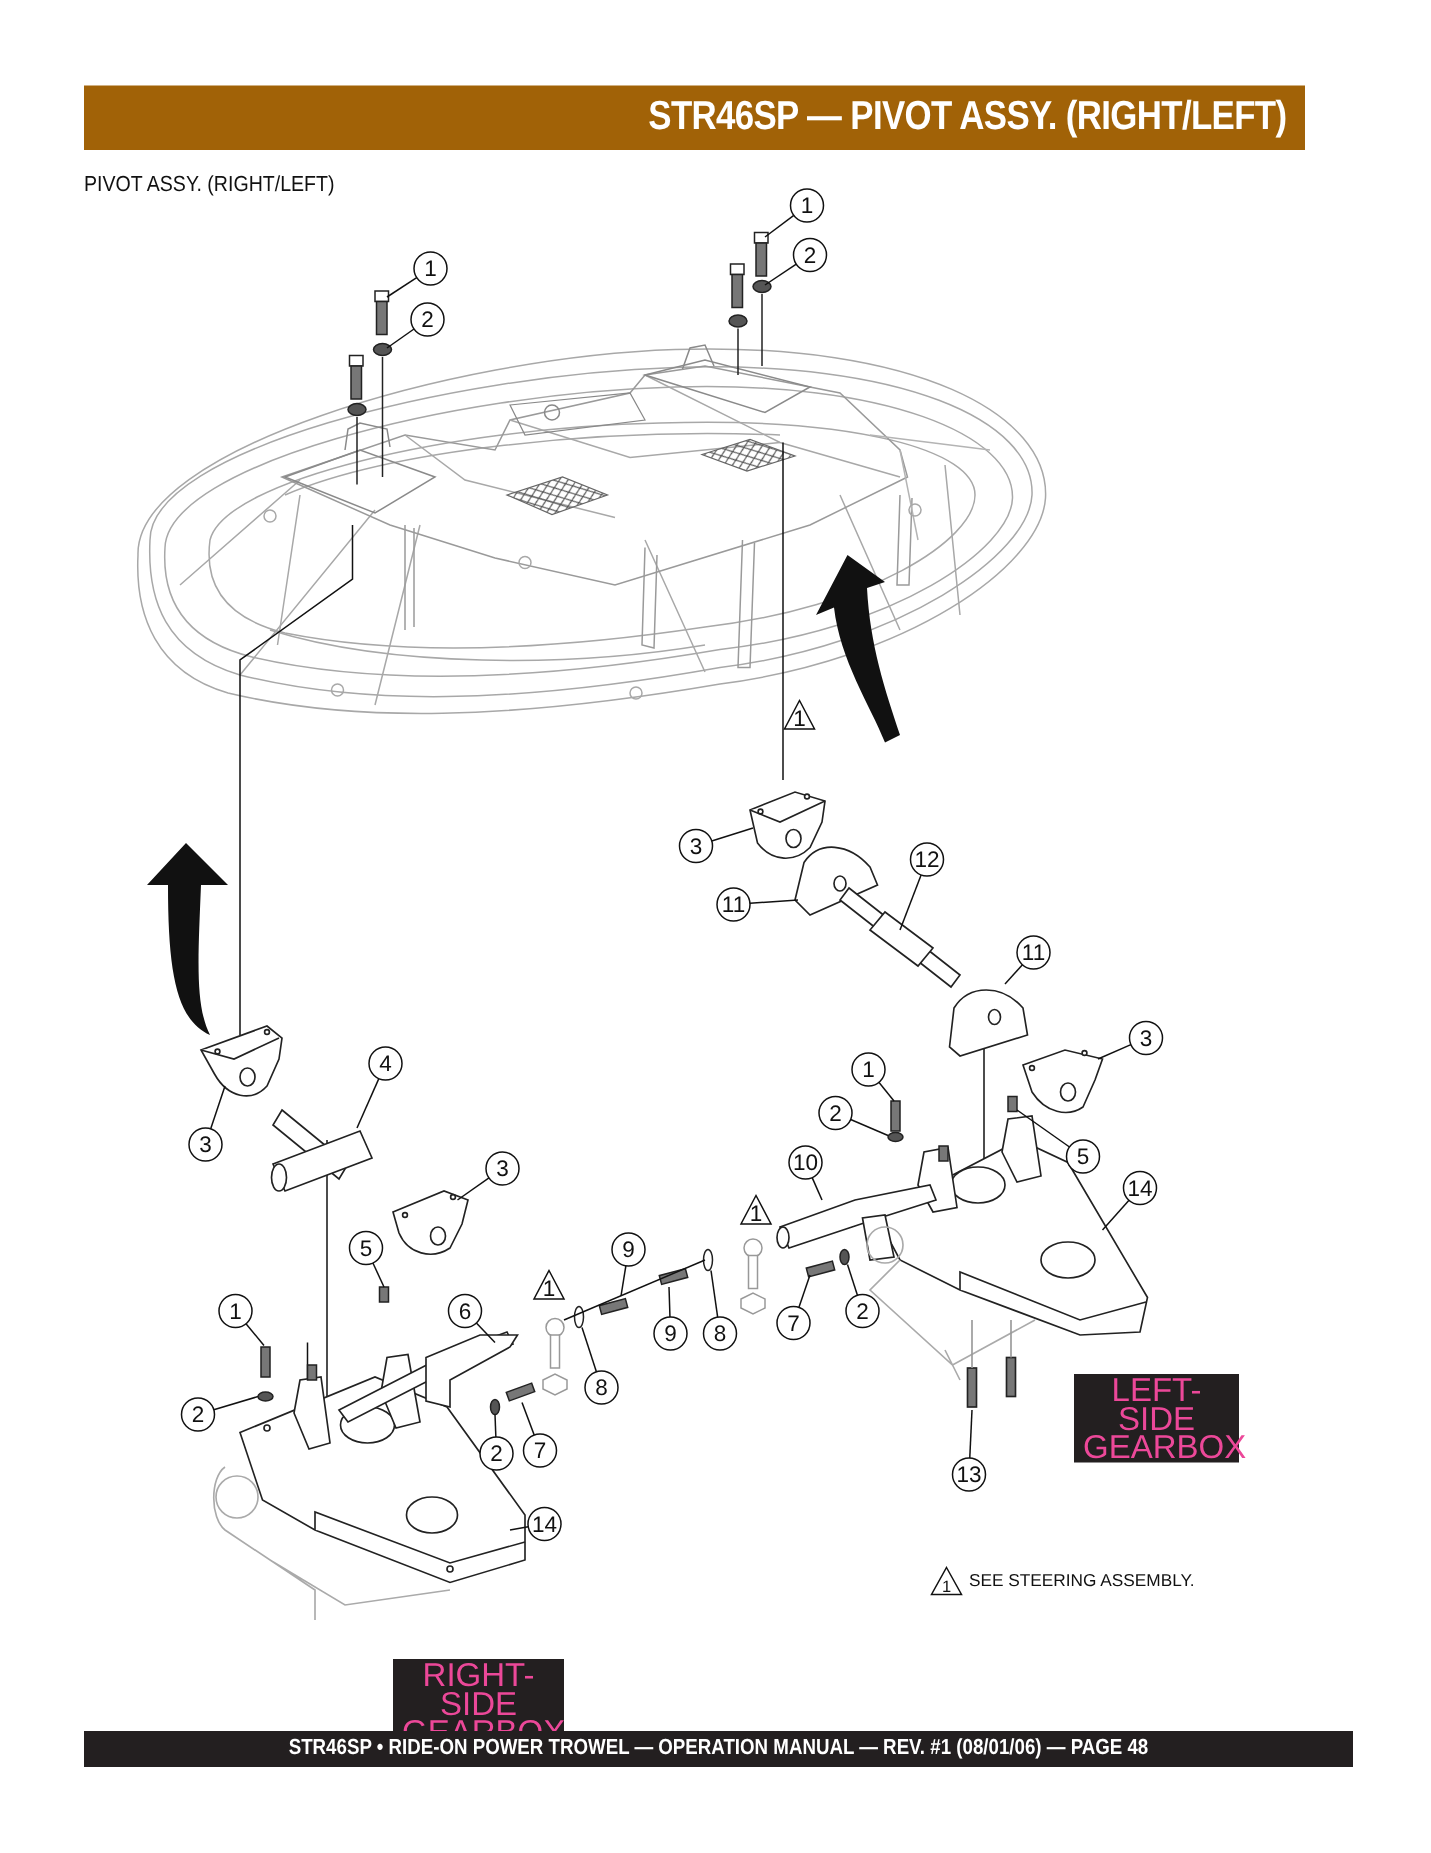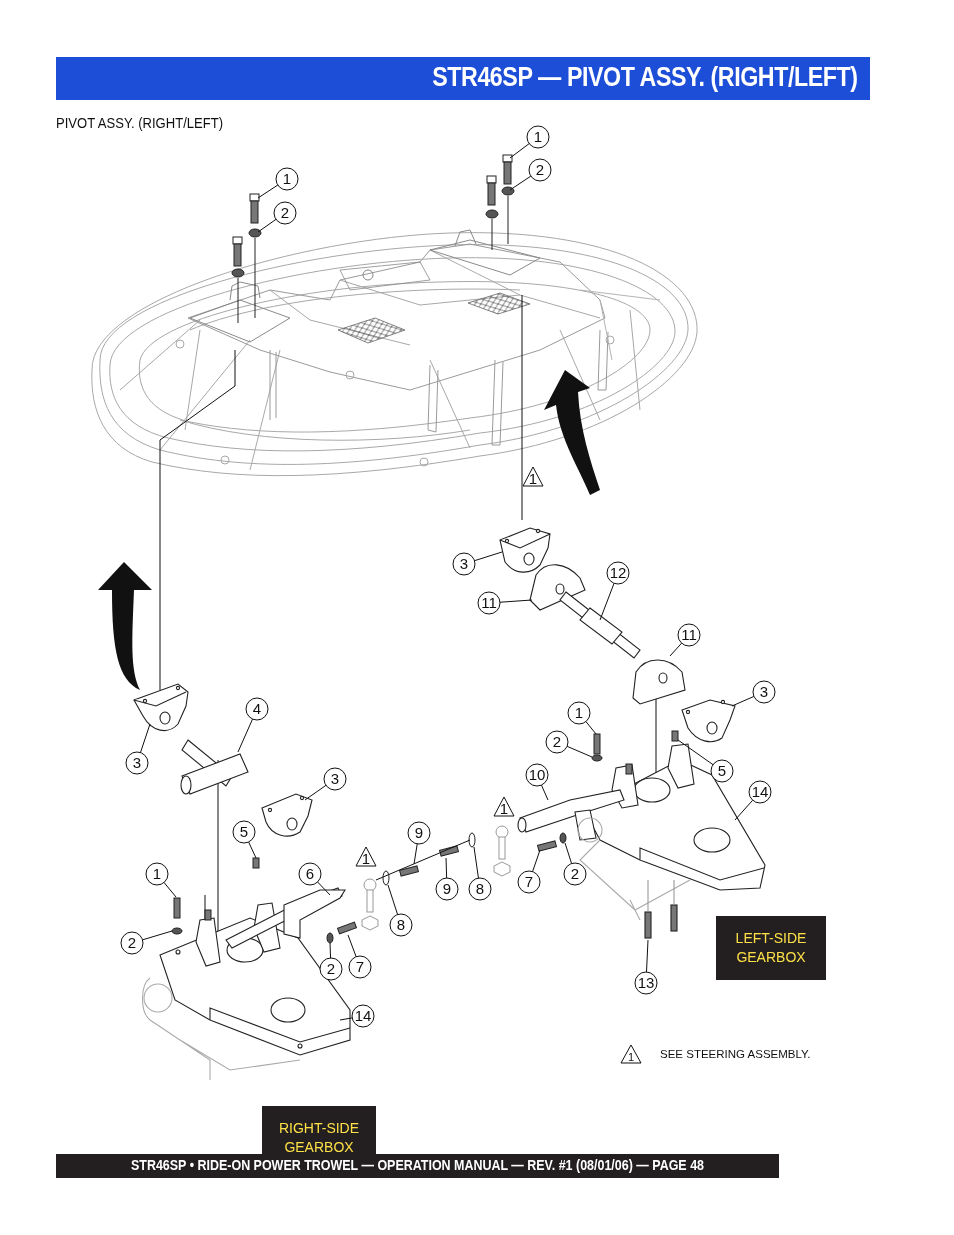--- a/index.html
+++ b/index.html
@@ -1,36 +1,36 @@
 <!DOCTYPE html>
 <html><head>
 <meta charset="utf-8">
 <style>
   html, body { margin: 0; padding: 0; background: #ffffff; }
   body { width: 954px; height: 1235px; position: relative; overflow: hidden;
          font-family: "Liberation Sans", sans-serif; color: #111; }
   .title-bar { position: absolute; left: 56px; top: 57px; width: 814px; height: 43px;
-               background: #1d4ed8; color: #fff; }
+               background: #a16207; color: #fff; }
   .title-bar .title { position: absolute; right: 12px; top: 5px; font-size: 27px; font-weight: bold;
                       letter-spacing: -0.5px; transform: scaleX(0.86); transform-origin: right center;
                       white-space: nowrap; }
   .subtitle { position: absolute; left: 56px; top: 115px; font-size: 14.5px;
               transform: scaleX(0.9); transform-origin: left center; white-space: nowrap; }
-  .footer-bar { position: absolute; left: 56px; top: 1154px; width: 723px; height: 24px;
+  .footer-bar { position: absolute; left: 56px; top: 1154px; width: 846px; height: 24px;
                 background: #231f20; color: #fff; }
   .footer-bar .footer-text { position: absolute; left: 0; right: 0; top: 3px; text-align: center;
                 font-size: 14.5px; font-weight: bold; transform: scaleX(0.86); white-space: nowrap; }
   svg.diagram { position: absolute; left: 0; top: 0; }
-  .gear-label { position: absolute; background: #231f20; color: #fde047; text-align: center;
-                font-size: 14px; line-height: 19px; padding: 13px 6px; }
+  .gear-label { position: absolute; background: #231f20; color: #ec4899; text-align: center;
+                font-size: 22px; line-height: 19px; padding: 1px 6px; }
   .gear-label.left { left: 716px; top: 916px; width: 98px; }
   .gear-label.right { left: 262px; top: 1078px; width: 102px; margin-top: 28px; }
   .note { position: absolute; left: 620px; top: 1044px; font-size: 11.5px; white-space: nowrap; }
   .note .tri { display: inline-block; vertical-align: middle; }
-  .note span.txt { vertical-align: middle; margin-left: 18px; }
+  .note span.txt { vertical-align: middle; margin-left: 4px; }
   .callout-text { font-family: "Liberation Sans", sans-serif; font-size: 15px; }
 </style>
 </head>
 <body>
 
 <div class="title-bar">
   <div class="title">STR46SP — PIVOT ASSY. (RIGHT/LEFT)</div>
 </div>
 
 <div class="subtitle">PIVOT ASSY. (RIGHT/LEFT)</div>

